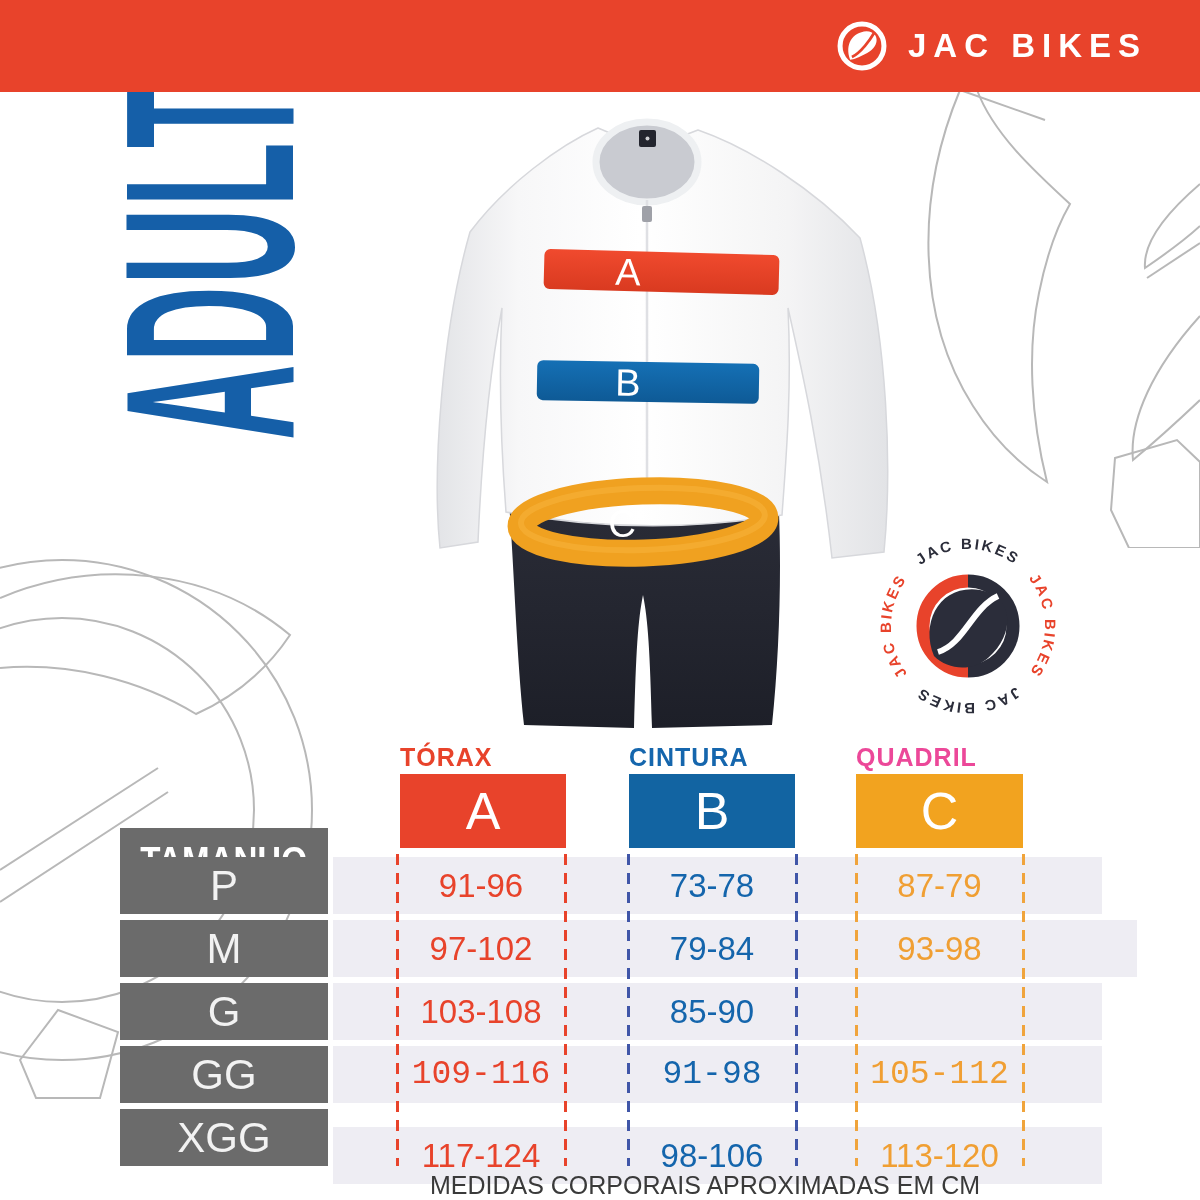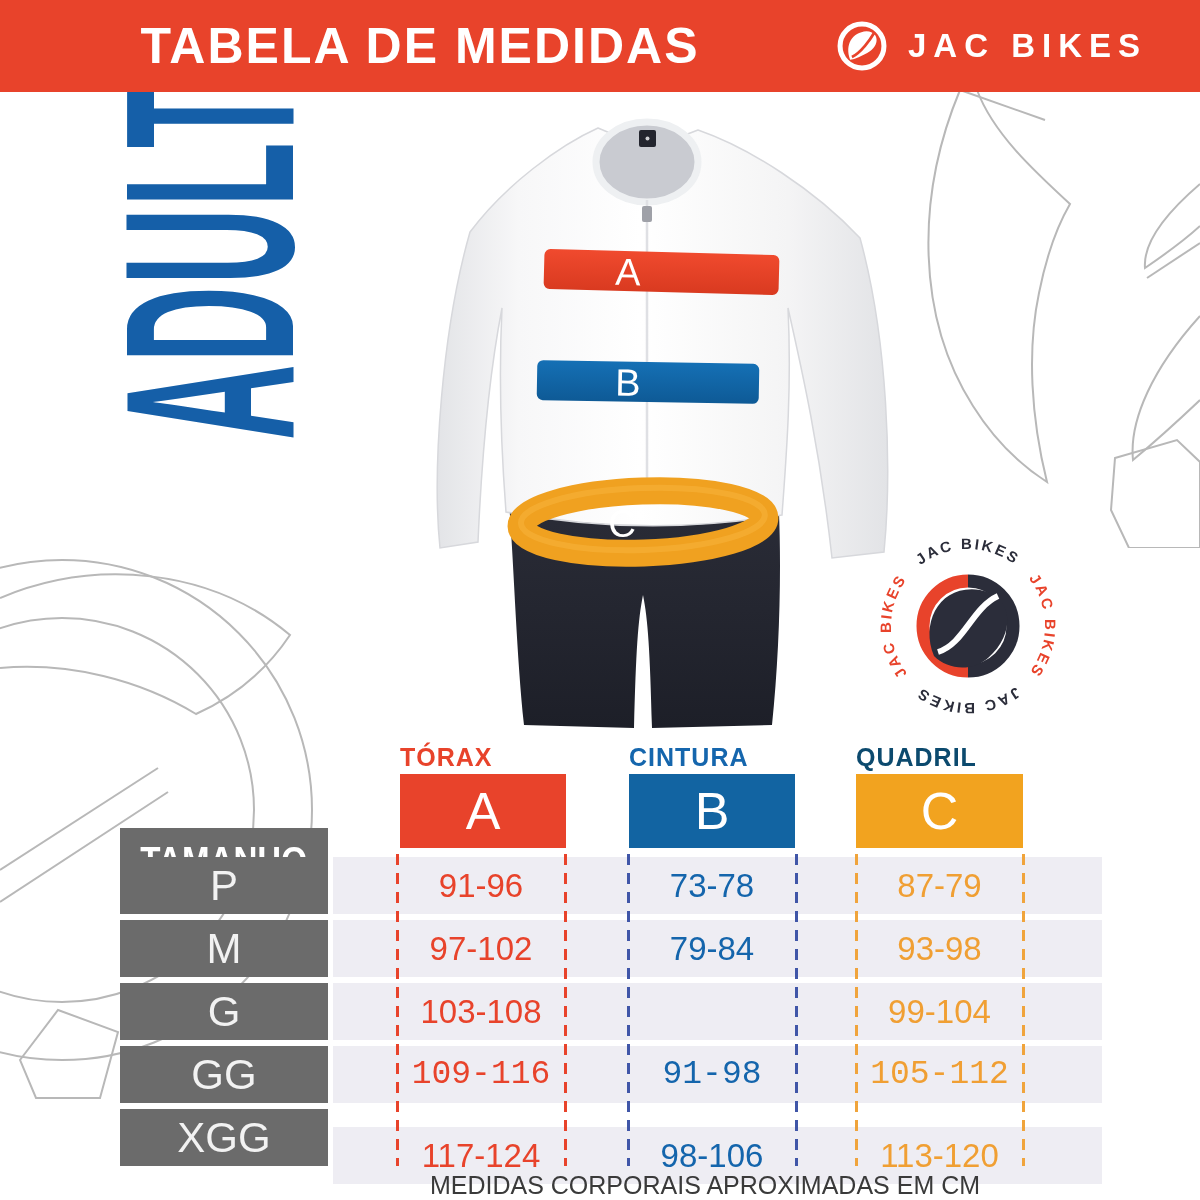--- a/index.html
+++ b/index.html
@@ -61,21 +61,20 @@
       <circle cx="62" cy="270" r="250"></circle>
       <circle cx="62" cy="270" r="192"></circle>
       <path d="M 0 58 C 95 18 210 28 290 95 C 268 128 236 156 196 174 C 140 140 70 122 0 128"></path>
       <path d="M 0 330 L 158 228"></path>
       <path d="M 0 362 L 168 252"></path>
       <path d="M 20 520 L 58 470 L 118 492 L 100 558 L 36 558 Z"></path>
     </g>
   </svg>
 
   <div class="abs header-bar"></div>
-  <div class="abs header-title" style="z-index:7;">TABELA DE MEDIDAS</div>
   <div class="abs brand-wrap" style="z-index:7;">
     <svg width="64" height="64" viewBox="0 0 70 70">
       <circle cx="35" cy="35" r="24" fill="none" stroke="#ffffff" stroke-width="5.5"></circle>
       <path d="M 22 50 C 16 34 24 20 40 19 C 56 20 54 38 38 44 C 32 47 26 50 22 50 Z" fill="#ffffff"></path>
       <path d="M 24 47 C 34 42 44 28 48 21" fill="none" stroke="#e8432b" stroke-width="3"></path>
     </svg>
     <div class="brand-text">JAC BIKES</div>
   </div>
 
   <div class="abs adulto">
@@ -155,21 +154,21 @@
     <g font-family="Liberation Sans, sans-serif" font-size="15" font-weight="700" letter-spacing="2.5">
       <text fill="#2b2d3a"><textPath href="#arcTop" startOffset="50%" text-anchor="middle">JAC BIKES</textPath></text>
       <text fill="#e8432b"><textPath href="#arcRight" startOffset="50%" text-anchor="middle">JAC BIKES</textPath></text>
       <text fill="#2b2d3a"><textPath href="#arcBottom" startOffset="50%" text-anchor="middle">JAC BIKES</textPath></text>
       <text fill="#e8432b"><textPath href="#arcLeft" startOffset="50%" text-anchor="middle">JAC BIKES</textPath></text>
     </g>
   </svg>
 
   <div class="abs col-label" style="left:400px;width:166px;color:#e8432b;">TÓRAX</div>
   <div class="abs col-label" style="left:629px;width:166px;color:#1566ad;">CINTURA</div>
-  <div class="abs col-label" style="left:856px;width:167px;color:#0c4a6e;">QUADRIL</div>
+  <div class="abs col-label" style="left:856px;width:167px;color:#ec4899;">QUADRIL</div>
 
   <div class="abs size-hdr">
     <span>TAMANHO</span>
   </div>
   <div class="abs hdr-box" style="left:400px;width:166px;background:#e8432b;">A</div>
   <div class="abs hdr-box" style="left:629px;width:166px;background:#1264a2;">B</div>
   <div class="abs hdr-box" style="left:856px;width:167px;background:#f2a31f;">C</div>
 
   <div class="abs dash" style="left:396px;background:repeating-linear-gradient(180deg,#e8432b 0 11px,transparent 11px 19px);"></div>
   <div class="abs dash" style="left:564px;background:repeating-linear-gradient(180deg,#e8432b 0 11px,transparent 11px 19px);"></div>
@@ -179,30 +178,30 @@
   <div class="abs dash" style="left:1022px;background:repeating-linear-gradient(180deg,#f0a43c 0 11px,transparent 11px 19px);"></div>
 
   <div class="abs size-cell" style="top:857px;">P</div>
   <div class="abs row-band" style="top:857px;">
     <span class="val c1">91-96</span>
     <span class="val c2">73-78</span>
     <span class="val c3">87-79</span>
   </div>
 
   <div class="abs size-cell" style="top:920px;">M</div>
-  <div class="abs row-band" style="top:920px;">
+  <div class="abs row-band" style="top:920px;padding-left:35px;">
     <span class="val c1">97-102</span>
     <span class="val c2">79-84</span>
     <span class="val c3">93-98</span>
   </div>
 
   <div class="abs size-cell" style="top:983px;">G</div>
   <div class="abs row-band" style="top:983px;">
     <span class="val c1">103-108</span>
-    <span class="val c3">99-104</span>
+    <span class="val c2">85-90</span>
   </div>
 
   <div class="abs size-cell" style="top:1046px;">GG</div>
   <div class="abs row-band" style="top:1046px;font-family:Liberation Mono, monospace;">
     <span class="val c1">109-116</span>
     <span class="val c2">91-98</span>
     <span class="val c3">105-112</span>
   </div>
 
   <div class="abs size-cell" style="top:1109px;">XGG</div>

